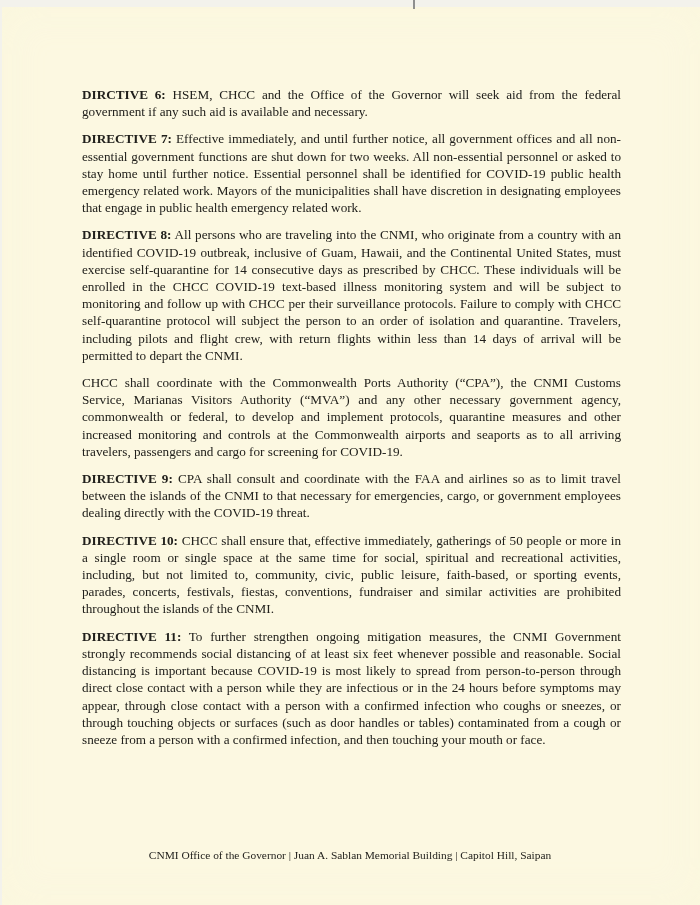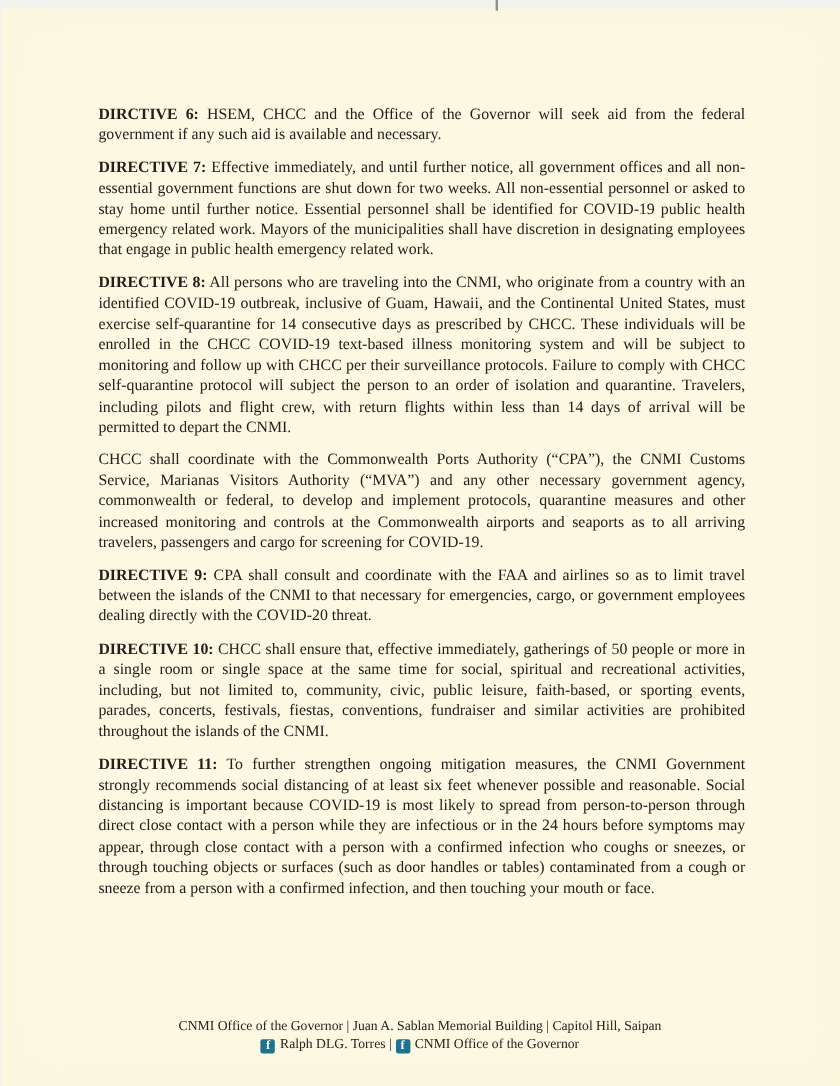--- a/index.html
+++ b/index.html
@@ -65,26 +65,23 @@
 
 <div class="content">
   <p class="para"><b class="label">DIRCTIVE 6:</b><span class="text"> HSEM, CHCC and the Office of the Governor will seek aid from the federal government if any such aid is available and necessary.</span></p>
 
   <p class="para"><b class="label">DIRECTIVE 7:</b><span class="text"> Effective immediately, and until further notice, all government offices and all non-essential government functions are shut down for two weeks. All non-essential personnel or asked to stay home until further notice.  Essential personnel shall be identified for COVID-19 public health emergency related work. Mayors of the municipalities shall have discretion in designating employees that engage in public health emergency related work.</span></p>
 
   <p class="para"><b class="label">DIRECTIVE 8:</b><span class="text"> All persons who are traveling into the CNMI, who originate from a country with an identified COVID-19 outbreak, inclusive of Guam, Hawaii, and the Continental United States, must exercise self-quarantine for 14 consecutive days as prescribed by CHCC. These individuals will be enrolled in the CHCC COVID-19 text-based illness monitoring system and will be subject to monitoring and follow up with CHCC per their surveillance protocols.  Failure to comply with CHCC self-quarantine protocol will subject the person to an order of isolation and quarantine. Travelers, including pilots and flight crew, with return flights within less than 14 days of arrival will be permitted to depart the CNMI.</span></p>
 
   <p class="para"><span class="text">CHCC shall coordinate with the Commonwealth Ports Authority (“CPA”), the CNMI Customs Service, Marianas Visitors Authority (“MVA”) and any other necessary government agency, commonwealth or federal, to develop and implement protocols, quarantine measures and other increased monitoring and controls at the Commonwealth airports and seaports as to all arriving travelers, passengers and cargo for screening for COVID-19.</span></p>
 
-  <p class="para"><b class="label">DIRECTIVE 9:</b><span class="text"> CPA shall consult and coordinate with the FAA and airlines so as to limit travel between the islands of the CNMI to that necessary for emergencies, cargo, or government employees dealing directly with the COVID-20 threat.</span></p>
+  <p class="para"><b class="label">DIRECTIVE 9:</b><span class="text"> CPA shall consult and coordinate with the FAA and airlines so as to limit travel between the islands of the CNMI to that necessary for emergencies, cargo, or government employees dealing directly with the COVID-19 threat.</span></p>
 
   <p class="para"><b class="label">DIRECTIVE 10:</b><span class="text"> CHCC shall ensure that, effective immediately, gatherings of 50 people or more in a single room or single space at the same time for social, spiritual and recreational activities, including, but not limited to, community, civic, public leisure, faith-based, or sporting events, parades, concerts, festivals, fiestas, conventions, fundraiser and similar activities are prohibited throughout the islands of the CNMI.</span></p>
 
   <p class="para"><b class="label">DIRECTIVE 11:</b><span class="text"> To further strengthen ongoing mitigation measures, the CNMI Government strongly recommends social distancing of at least six feet whenever possible and reasonable. Social distancing is important because COVID-19 is most likely to spread from person-to-person through direct close contact with a person while they are infectious or in the 24 hours before symptoms may appear, through close contact with a person with a confirmed infection who coughs or sneezes, or through touching objects or surfaces (such as door handles or tables) contaminated from a cough or sneeze from a person with a confirmed infection, and then touching your mouth or face.</span></p>
 
 </div>
 
 <div class="footer">
   <div>CNMI Office of the Governor | Juan A. Sablan Memorial Building | Capitol Hill, Saipan</div>
-  <div>
-    <span class="fb-icon" style="background: rgb(29, 115, 146);">f</span><span>Ralph DLG. Torres</span><span class="sep">|</span><span class="fb-icon" style="background: rgb(29, 115, 146);">f</span><span>CNMI Office of the Governor</span>
-  </div>
 </div>
 
 </body></html>

